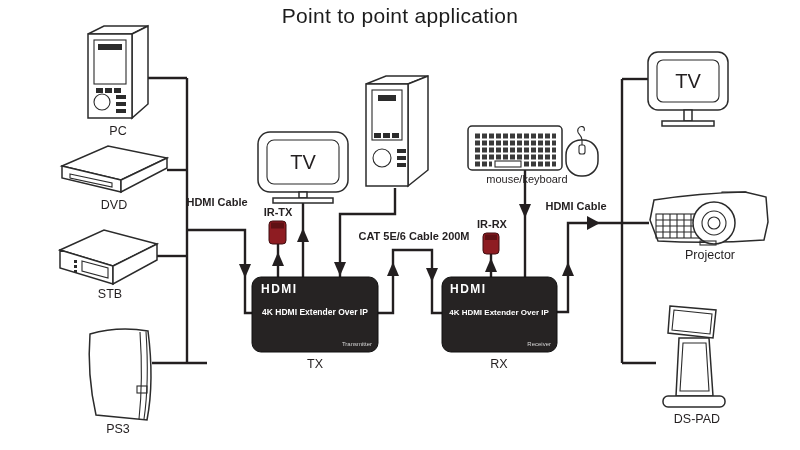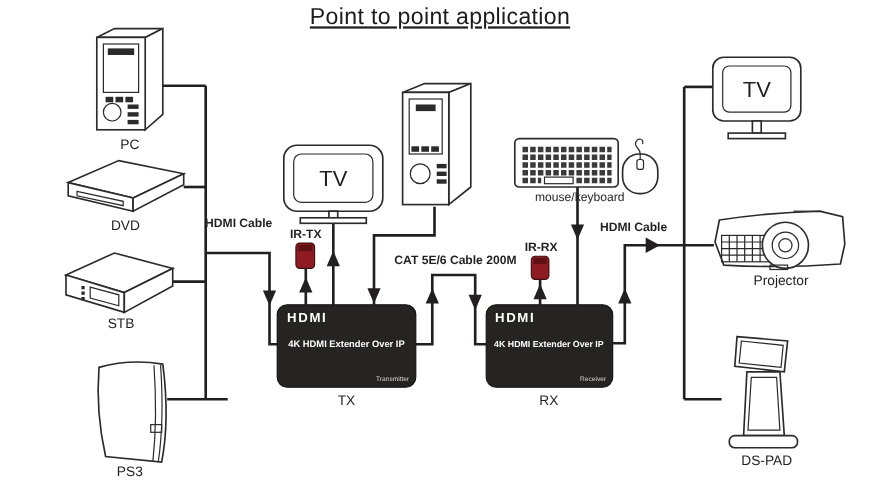--- a/index.html
+++ b/index.html
@@ -1,19 +1,19 @@
 <!DOCTYPE html>
 <html><head>
 <meta charset="utf-8">
 <style>
   html,body{margin:0;padding:0;background:#fff;}
   .stage{position:relative;width:800px;height:450px;background:#fff;overflow:hidden;
          font-family:"Liberation Sans",sans-serif;}
   .title{position:absolute;top:4px;left:0;width:100%;text-align:center;
-         font-size:21px;font-weight:400;color:#1c1c1c;letter-spacing:.3px;text-decoration:underline;}
+         font-size:21px;font-weight:400;color:#1c1c1c;letter-spacing:.3px;}
   svg{position:absolute;top:0;left:0;}
   svg text{font-family:"Liberation Sans",sans-serif;fill:#231f20;}
   .dev-lbl{font-size:12.5px;}
   .cab-lbl{font-size:11px;font-weight:700;}
   .periph-lbl{font-size:11px;}
   .tv-lbl{font-size:20px;}
   .outline{fill:#fff;stroke:#2b2b2b;stroke-width:1.5;}
   .outline-thin{fill:none;stroke:#2b2b2b;stroke-width:1.1;}
   .darkfill{fill:#2b2b2b;stroke:none;}
   .cable{fill:none;stroke:#231f20;stroke-width:2.4;}

